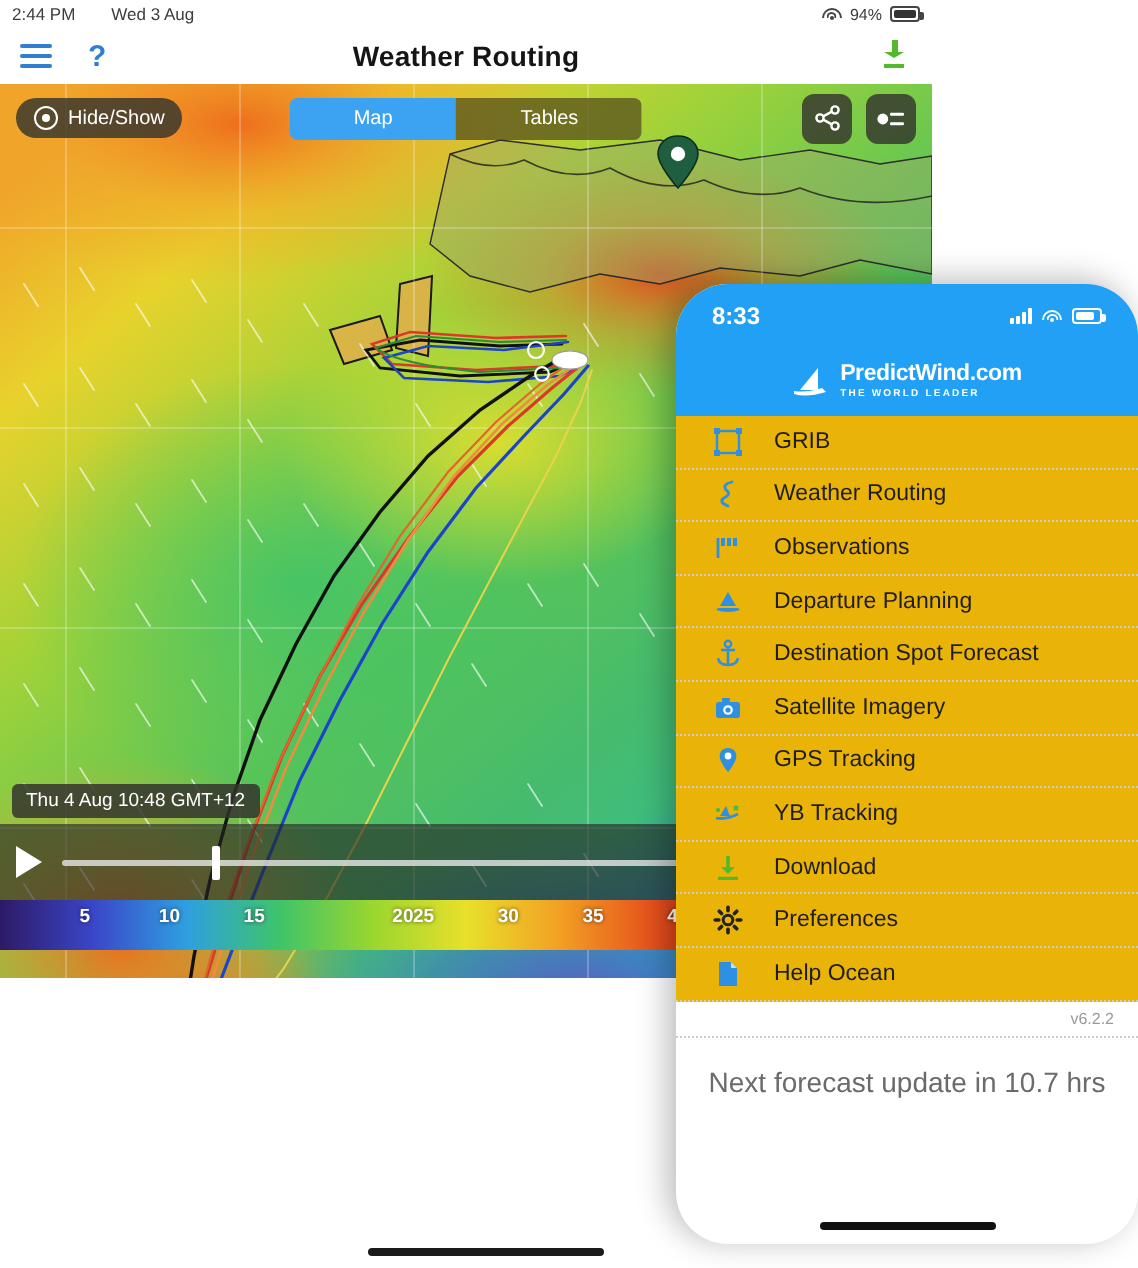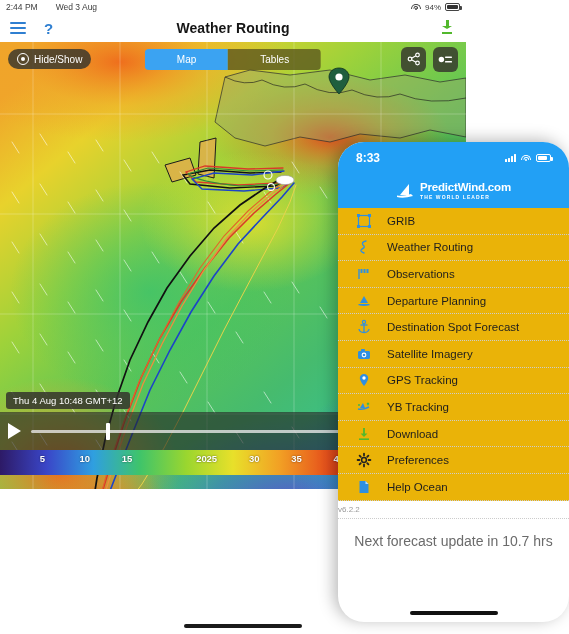--- a/index.html
+++ b/index.html
@@ -115,21 +115,21 @@
   .logo-txt { color:#fff; line-height:1; }
   .logo-main { font-size:11.5px; font-weight:800; letter-spacing:-.2px;}
   .logo-sub { font-size:5px; font-weight:700; letter-spacing:1.1px; margin-top:1.5px;}
 
   .ph-menu { background:#eab308; }
   .mi { display:flex; align-items:center; height:26.6px; padding:0 0 0 16px;
      border-bottom:1px dotted #ccc; cursor:pointer; }
   .mi .ic { width:20px; height:18px; display:flex; align-items:center; justify-content:center;
      margin-right:13px; flex:0 0 20px;}
   .mi .lb { font-size:11.5px; color:#1e1e1e; }
-  .ph-ver { font-size:8px; color:#9a9a9a; padding:4px 12px 4px 0;
+  .ph-ver { text-align:right; font-size:8px; color:#9a9a9a; padding:4px 12px 4px 0;
      border-bottom:1px dotted #ccc;}
   .ph-next { text-align:center; font-size:14px; color:#6b6b6b; padding:14px 0 0; }
   .home-ind { position:absolute; left:50%; transform:translateX(-50%); bottom:7px;
      width:88px; height:4px; background:#111; border-radius:3px; }
 
   .tablet-home { position:absolute; left:184px; bottom:6px; width:118px; height:4px;
      background:#1a1a1a; border-radius:3px; z-index:70;}
 </style>
 </head>
 <body>

